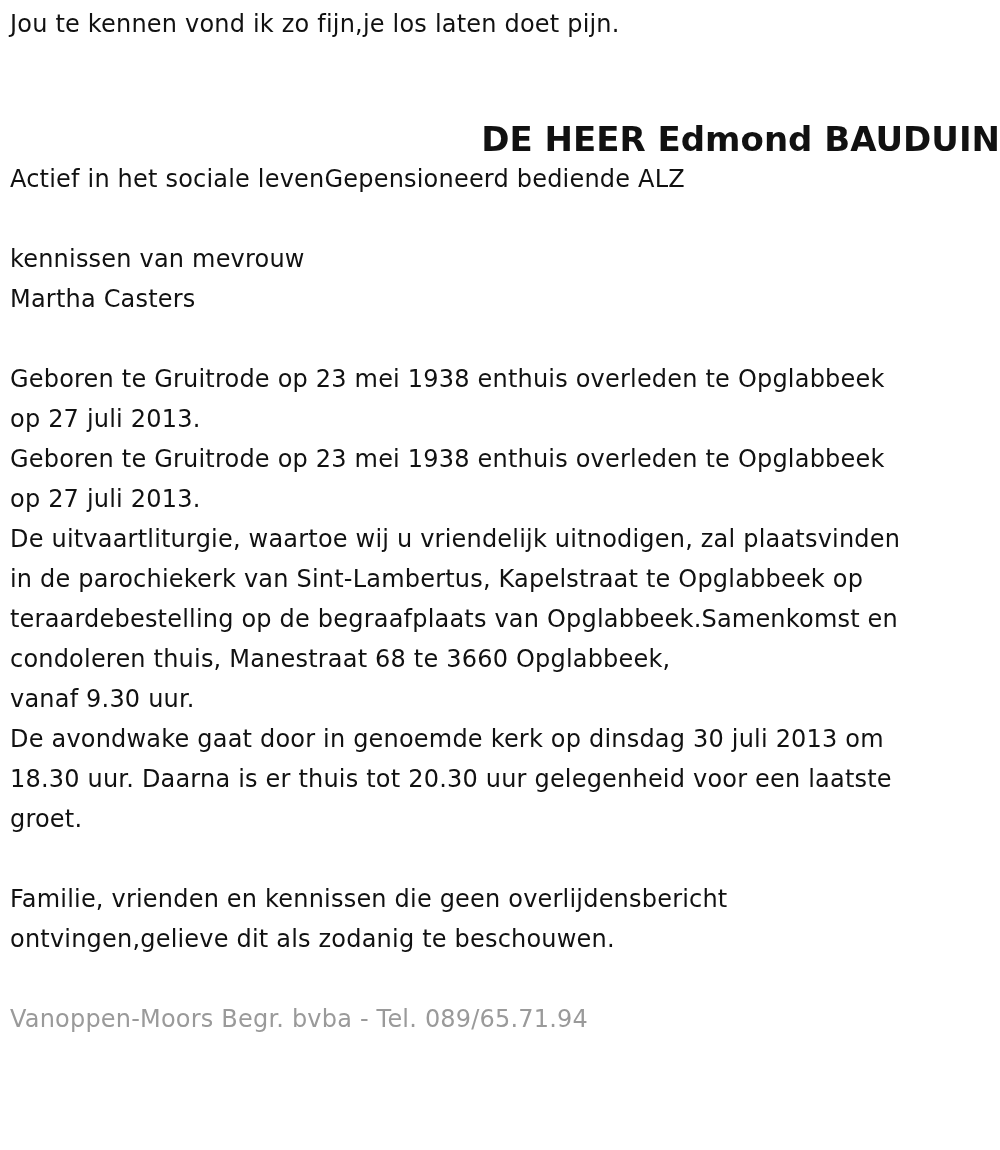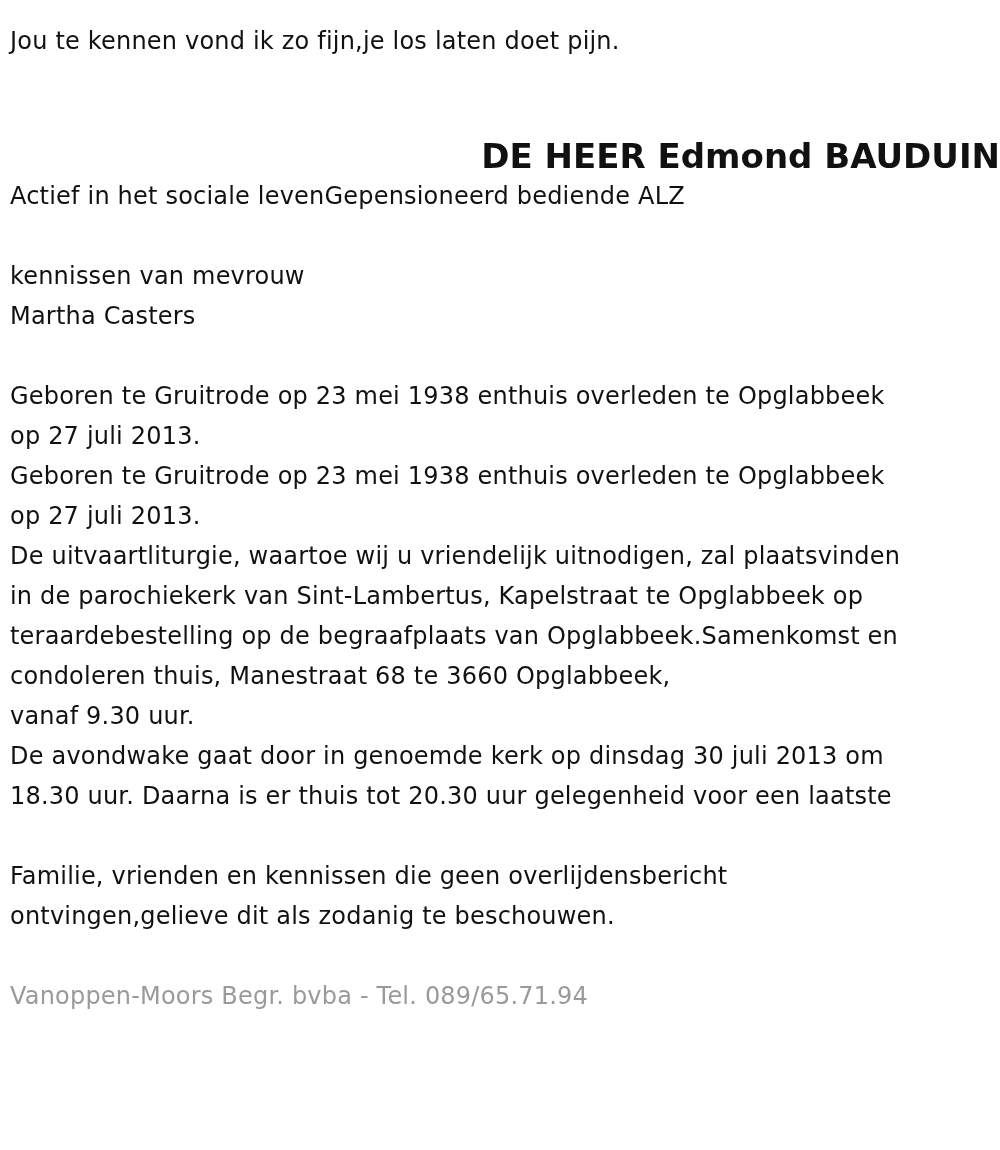--- a/index.html
+++ b/index.html
@@ -17,38 +17,39 @@
     font-size: 34px; font-weight: bold; line-height: 40px; height: 40px;
     margin-top: 0; white-space: nowrap; letter-spacing: 0px; text-align: right;
   }
   .blank { height: 40px; }
   .footer { color: #9a9a9a; }
 </style>
 </head>
 <body>
 
 <div class="doc">
-  <div class="line" style="margin-top:21px">Jou te kennen vond ik zo fijn,je los laten doet pijn.</div>
+  <div class="line" style="margin-top:4px">Jou te kennen vond ik zo fijn,je los laten doet pijn.</div>
   <div class="blank"></div>
   <div class="blank" style="height:35px"></div>
   <div class="title">DE HEER Edmond BAUDUIN</div>
   <div class="line" style="">Actief in het sociale levenGepensioneerd bediende ALZ</div>
   <div class="blank"></div>
   <div class="line">kennissen van mevrouw</div>
   <div class="line">Martha Casters</div>
   <div class="blank"></div>
   <div class="line">Geboren te Gruitrode op 23 mei 1938 enthuis overleden te Opglabbeek</div>
   <div class="line">op 27 juli 2013.</div>
   <div class="line">Geboren te Gruitrode op 23 mei 1938 enthuis overleden te Opglabbeek</div>
   <div class="line">op 27 juli 2013.</div>
   <div class="line">De uitvaartliturgie, waartoe wij u vriendelijk uitnodigen, zal plaatsvinden</div>
   <div class="line">in de parochiekerk van Sint-Lambertus, Kapelstraat te Opglabbeek op</div>
   <div class="line">teraardebestelling op de begraafplaats van Opglabbeek.Samenkomst en</div>
   <div class="line">condoleren thuis, Manestraat 68 te 3660 Opglabbeek,</div>
   <div class="line">vanaf 9.30 uur.</div>
   <div class="line">De avondwake gaat door in genoemde kerk op dinsdag 30 juli 2013 om</div>
   <div class="line">18.30 uur. Daarna is er thuis tot 20.30 uur gelegenheid voor een laatste</div>
+  <div class="line">groet.</div>
   <div class="blank"></div>
   <div class="line">Familie, vrienden en kennissen die geen overlijdensbericht</div>
   <div class="line">ontvingen,gelieve dit als zodanig te beschouwen.</div>
   <div class="blank"></div>
   <div class="line footer">Vanoppen-Moors Begr. bvba - Tel. 089/65.71.94</div>
 </div>
 
 </body></html>

